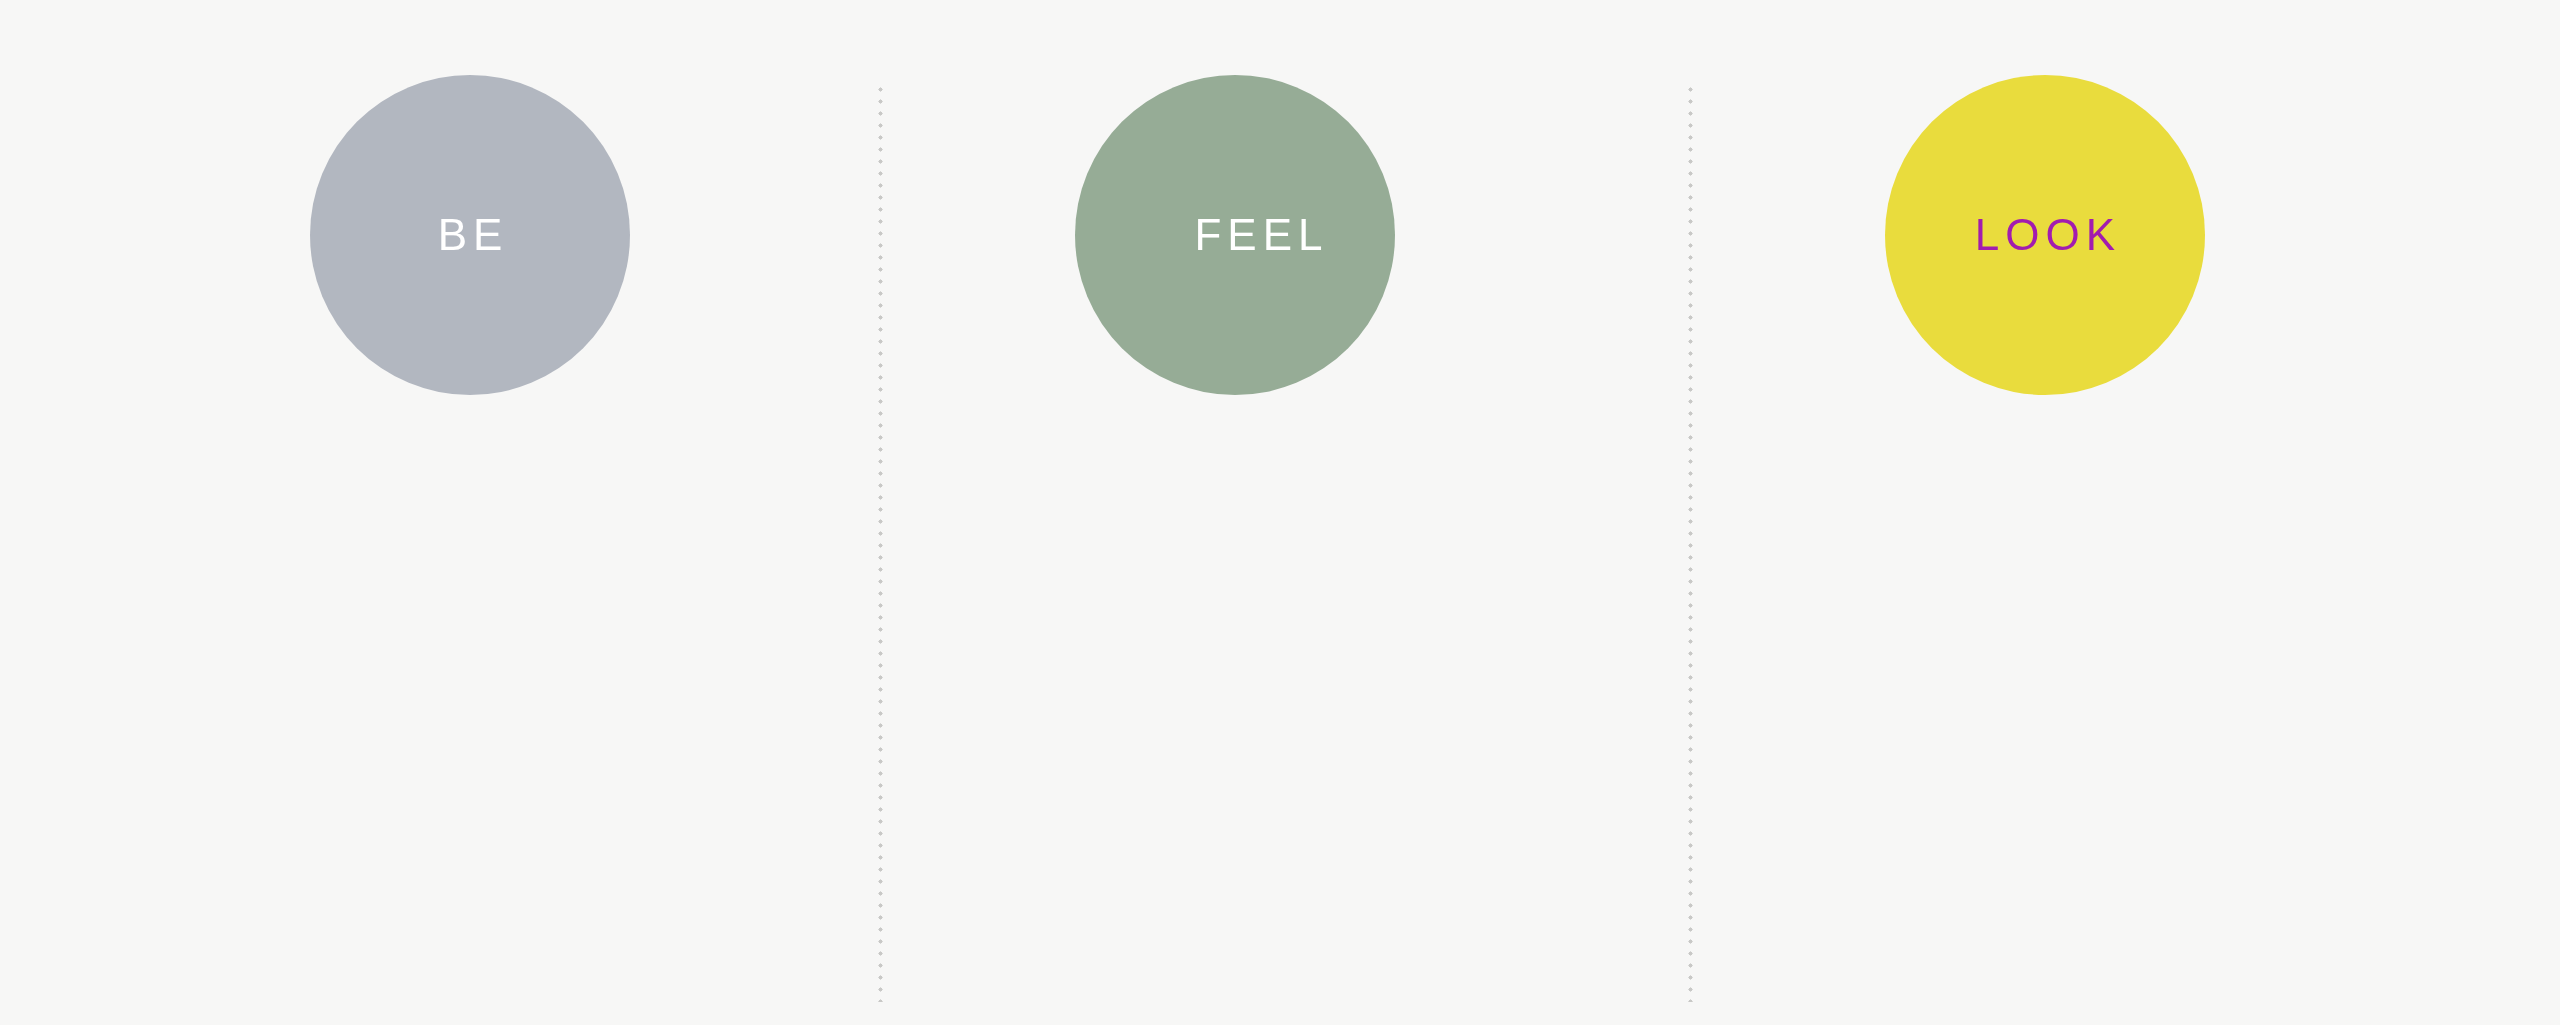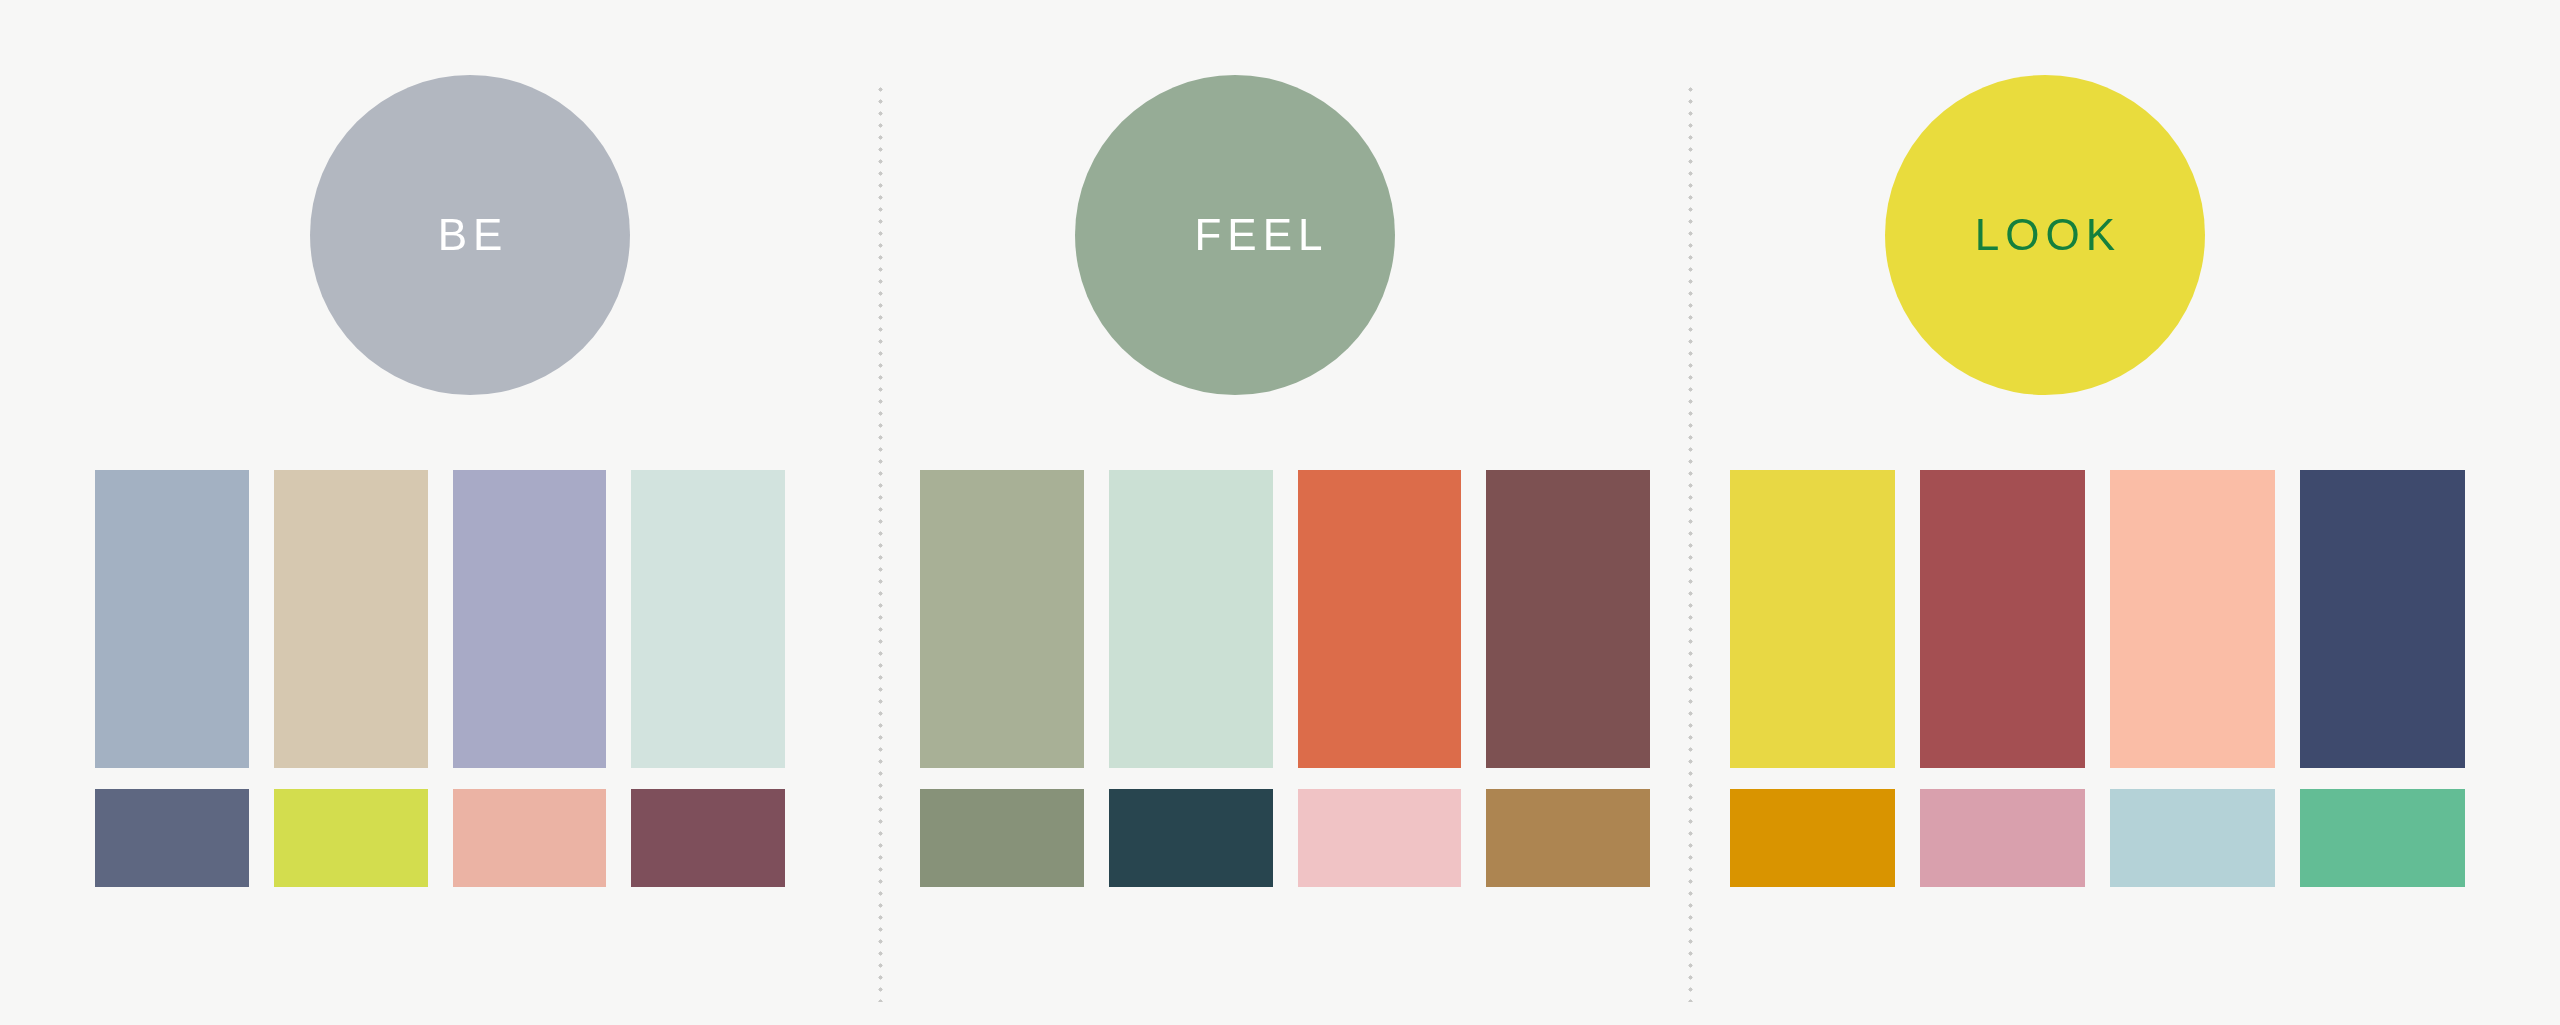--- a/index.html
+++ b/index.html
@@ -32,21 +32,21 @@
     display: flex;
     flex-direction: row;
     align-items: flex-start;
   }
 
   .group {
     position: relative;
     height: 1001px;
     box-sizing: border-box;
     display: flex;
-    flex-direction: column;
+    flex-direction: row;
     align-items: stretch;
   }
 
   .group-be   { width: 880px;  padding-left: 95px;  padding-right: 95px; }
   .group-feel { width: 810px;  padding-left: 40px;  padding-right: 40px; }
   .group-look { width: 870px;  padding-left: 40px;  padding-right: 95px; }
 
   
   .circle-row {
     height: 470px;
@@ -158,21 +158,21 @@
           <div class="swatch swatch-short" style="background-color: rgb(40, 69, 79);"></div>
           <div class="swatch swatch-short" style="background-color: rgb(240, 195, 197);"></div>
           <div class="swatch swatch-short" style="background-color: rgb(173, 133, 81);"></div>
         </div>
       </div>
     </section>
 
     <section class="group group-look">
       <div class="circle-row circle-row-look">
         <div class="circle" style="background-color: rgb(233, 220, 61);">
-          <span class="circle-label" style="color: #15803d;">LOOK</span>
+          <span class="circle-label" style="color: #a21caf;">LOOK</span>
         </div>
       </div>
       <div class="swatch-grid">
         <div class="swatch-row">
           <div class="swatch swatch-tall" style="background-color: rgb(232, 216, 68);"></div>
           <div class="swatch swatch-tall" style="background-color: rgb(164, 79, 82);"></div>
           <div class="swatch swatch-tall" style="background-color: rgb(250, 189, 166);"></div>
           <div class="swatch swatch-tall" style="background-color: rgb(62, 74, 109);"></div>
         </div>
         <div class="swatch-row">

